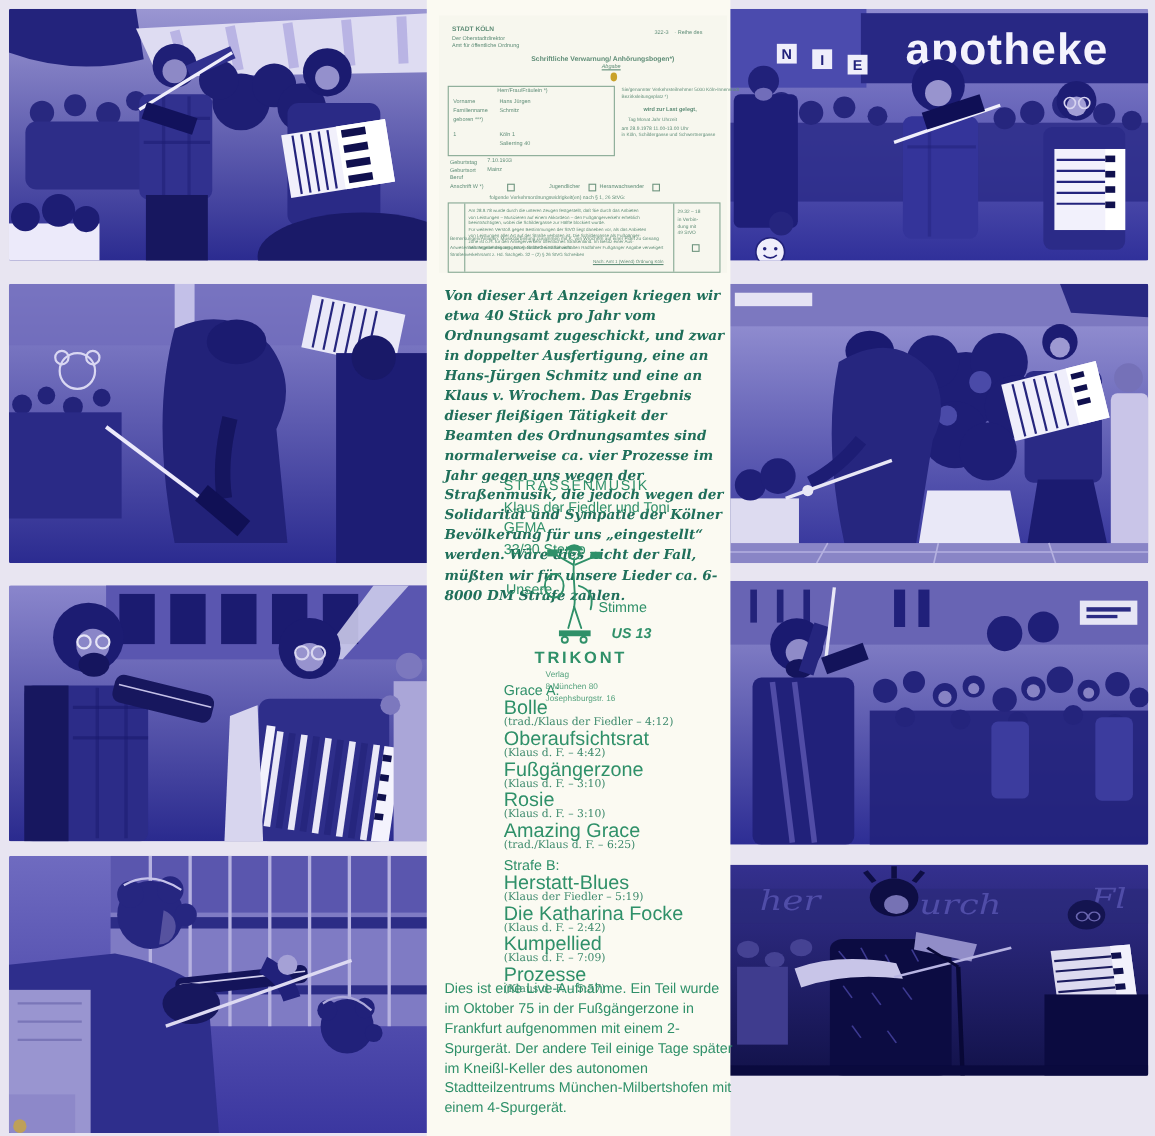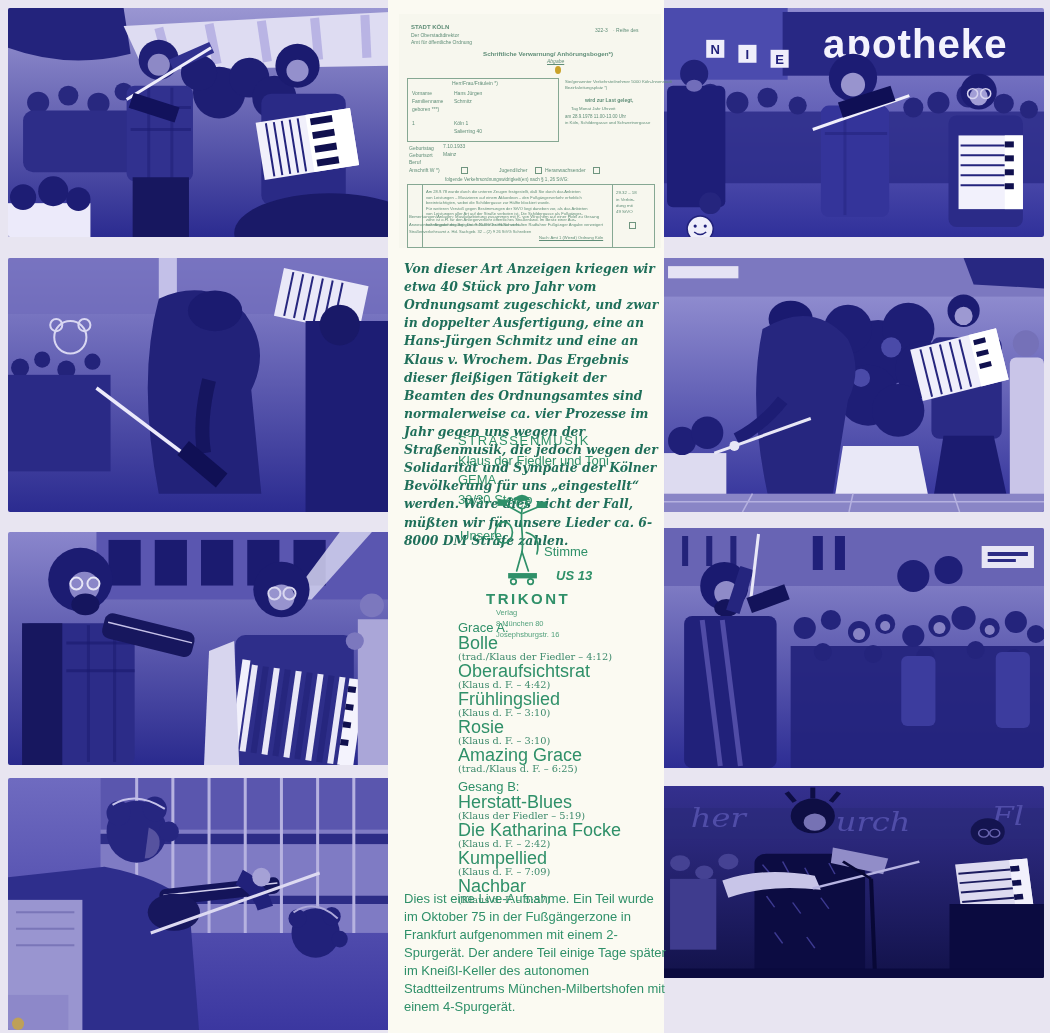--- a/index.html
+++ b/index.html
@@ -591,37 +591,37 @@
       <div>Josephsburgstr. 16</div>
     </div>
   </div>
 
   <div class="tracks" style="left:458px;top:620px;">
     <div class="heading">Grace A:</div>
     <div class="t-title">Bolle</div>
     <div class="t-credit">(trad./Klaus der Fiedler – 4:12)</div>
     <div class="t-title">Oberaufsichtsrat</div>
     <div class="t-credit">(Klaus d. F. – 4:42)</div>
-    <div class="t-title">Frühlingslied</div>
+    <div class="t-title">Fußgängerzone</div>
     <div class="t-credit">(Klaus d. F. – 3:10)</div>
     <div class="t-title">Rosie</div>
     <div class="t-credit">(Klaus d. F. – 3:10)</div>
     <div class="t-title">Amazing Grace</div>
     <div class="t-credit">(trad./Klaus d. F. – 6:25)</div>
   </div>
 
   <div class="tracks" style="left:458px;top:779px;">
-    <div class="heading">Gesang B:</div>
+    <div class="heading">Strafe B:</div>
     <div class="t-title">Herstatt-Blues</div>
     <div class="t-credit">(Klaus der Fiedler – 5:19)</div>
     <div class="t-title">Die Katharina Focke</div>
     <div class="t-credit">(Klaus d. F. – 2:42)</div>
     <div class="t-title">Kumpellied</div>
     <div class="t-credit">(Klaus d. F. – 7:09)</div>
-    <div class="t-title">Nachbar</div>
+    <div class="t-title">Prozesse</div>
     <div class="t-credit">(Klaus d. F. – 5:57)</div>
   </div>
 
   <div class="recording">
     <div>Dies ist eine Live-Aufnahme. Ein Teil wurde im Oktober 75 in der Fußgängerzone in Frankfurt aufgenommen mit einem 2-Spurgerät. Der andere Teil einige Tage später im Kneißl-Keller des autonomen Stadtteilzentrums München-Milbertshofen mit einem 4-Spurgerät.</div>
   </div>
 
 </div>
 
 </body></html>

